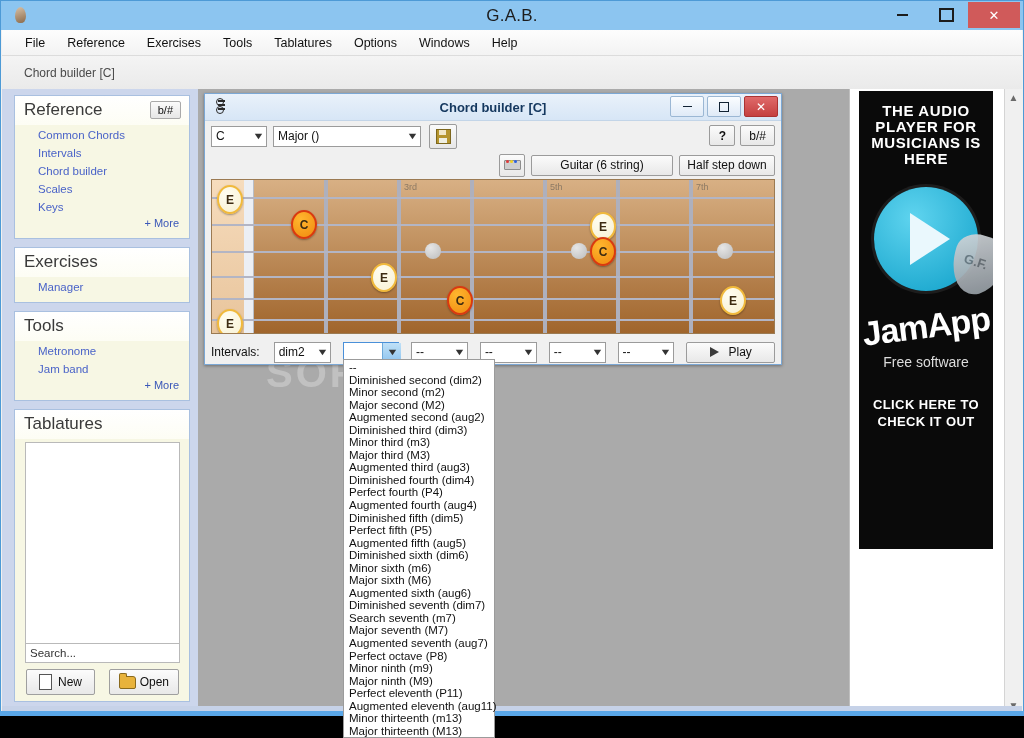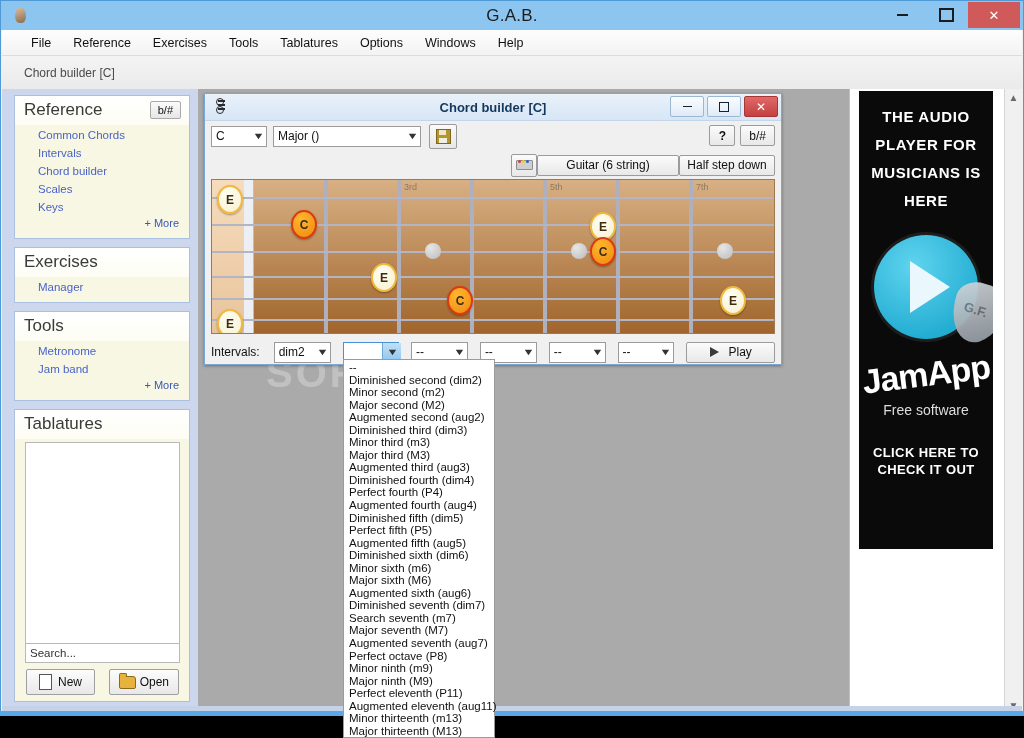--- a/index.html
+++ b/index.html
@@ -34,21 +34,21 @@
     color:#1c1c1c;font-size:13px;background:transparent;border:0;
   }
   .win-btn.close{background:#d05a5a;color:#fff;width:52px;}
   .win-btn .glyph-min{display:block;width:11px;height:2px;background:#1c1c1c;}
   .win-btn .glyph-max{display:block;width:11px;height:10px;border:2px solid #1c1c1c;}
   
   .menubar{
     position:absolute;left:1px;top:29px;right:1px;height:25px;
     background:linear-gradient(#fdfdfd,#f3f3f3);
     border-bottom:1px solid #dcdcdc;
-    display:flex;align-items:center;padding-left:18px;
+    display:flex;align-items:center;padding-left:12px;
   }
   .menubar .mi{padding:3px 11px;font-size:12.5px;color:#111;}
   
   .tabstrip{
     position:absolute;left:1px;top:55px;right:1px;height:33px;
     background:linear-gradient(#f4f4f4,#eaeaea);
     border-bottom:1px solid #c9c9c9;display:flex;align-items:center;
   }
   .tabstrip .tab{
     margin-left:12px;font-size:12px;color:#4a4a4a;padding:4px 10px;
@@ -142,21 +142,21 @@
   }
   .mdi-btn.close{background:linear-gradient(#e06a6a,#c44040);border-color:#a33;color:#fff;font-size:12px;}
   .mdi-btn .m{width:9px;height:1.5px;background:#123;}
   .mdi-btn .x{width:8px;height:8px;border:1.5px solid #123;}
   .mdi-toolbar1{
     height:30px;display:flex;align-items:center;padding:0 6px;position:relative;
     background:#f0f0f0;
   }
   .mdi-toolbar2{
     height:28px;display:flex;align-items:center;padding:0 6px;position:relative;
-    background:#f0f0f0;justify-content:flex-end;
+    background:#f0f0f0;justify-content:flex-end;gap:6px;
   }
   .sel{
     height:21px;border:1px solid #9b9b9b;background:#fff;
     display:flex;align-items:center;justify-content:space-between;
     font-size:12px;padding:0 3px 0 4px;box-sizing:border-box;color:#111;
   }
   .sel .cv{font-size:9px;color:#333;transform:scaleX(1.4);margin-left:6px;}
   .save-btn{
     width:26px;height:23px;border:1px solid #9b9b9b;border-radius:2px;
     background:linear-gradient(#fafafa,#e7e7e7);
@@ -252,21 +252,21 @@
     position:absolute;right:0;top:0;width:172px;bottom:0;background:#ffffff;
     border-left:1px solid #bfbfbf;
   }
   .ad{
     position:absolute;left:9px;top:2px;width:134px;height:458px;
     background:#0a0a0a;overflow:hidden;
     display:flex;flex-direction:column;align-items:center;
   }
   .ad-h{
     color:#fff;font-weight:bold;font-size:15px;text-align:center;
-    line-height:28px;letter-spacing:.6px;margin-top:12px;
+    line-height:16px;letter-spacing:.6px;margin-top:12px;
   }
   .ad-play{
     width:104px;height:104px;border-radius:50%;margin-top:20px;position:relative;
     background:radial-gradient(circle at 38% 30%,#5fd4ef,#0e9fc8);
     box-shadow:0 0 0 3px rgba(255,255,255,.08);
   }
   .ad-play .ptri{
     position:absolute;left:36px;top:26px;width:0;height:0;
     border-left:40px solid #eaf8fd;border-top:26px solid transparent;border-bottom:26px solid transparent;
   }

